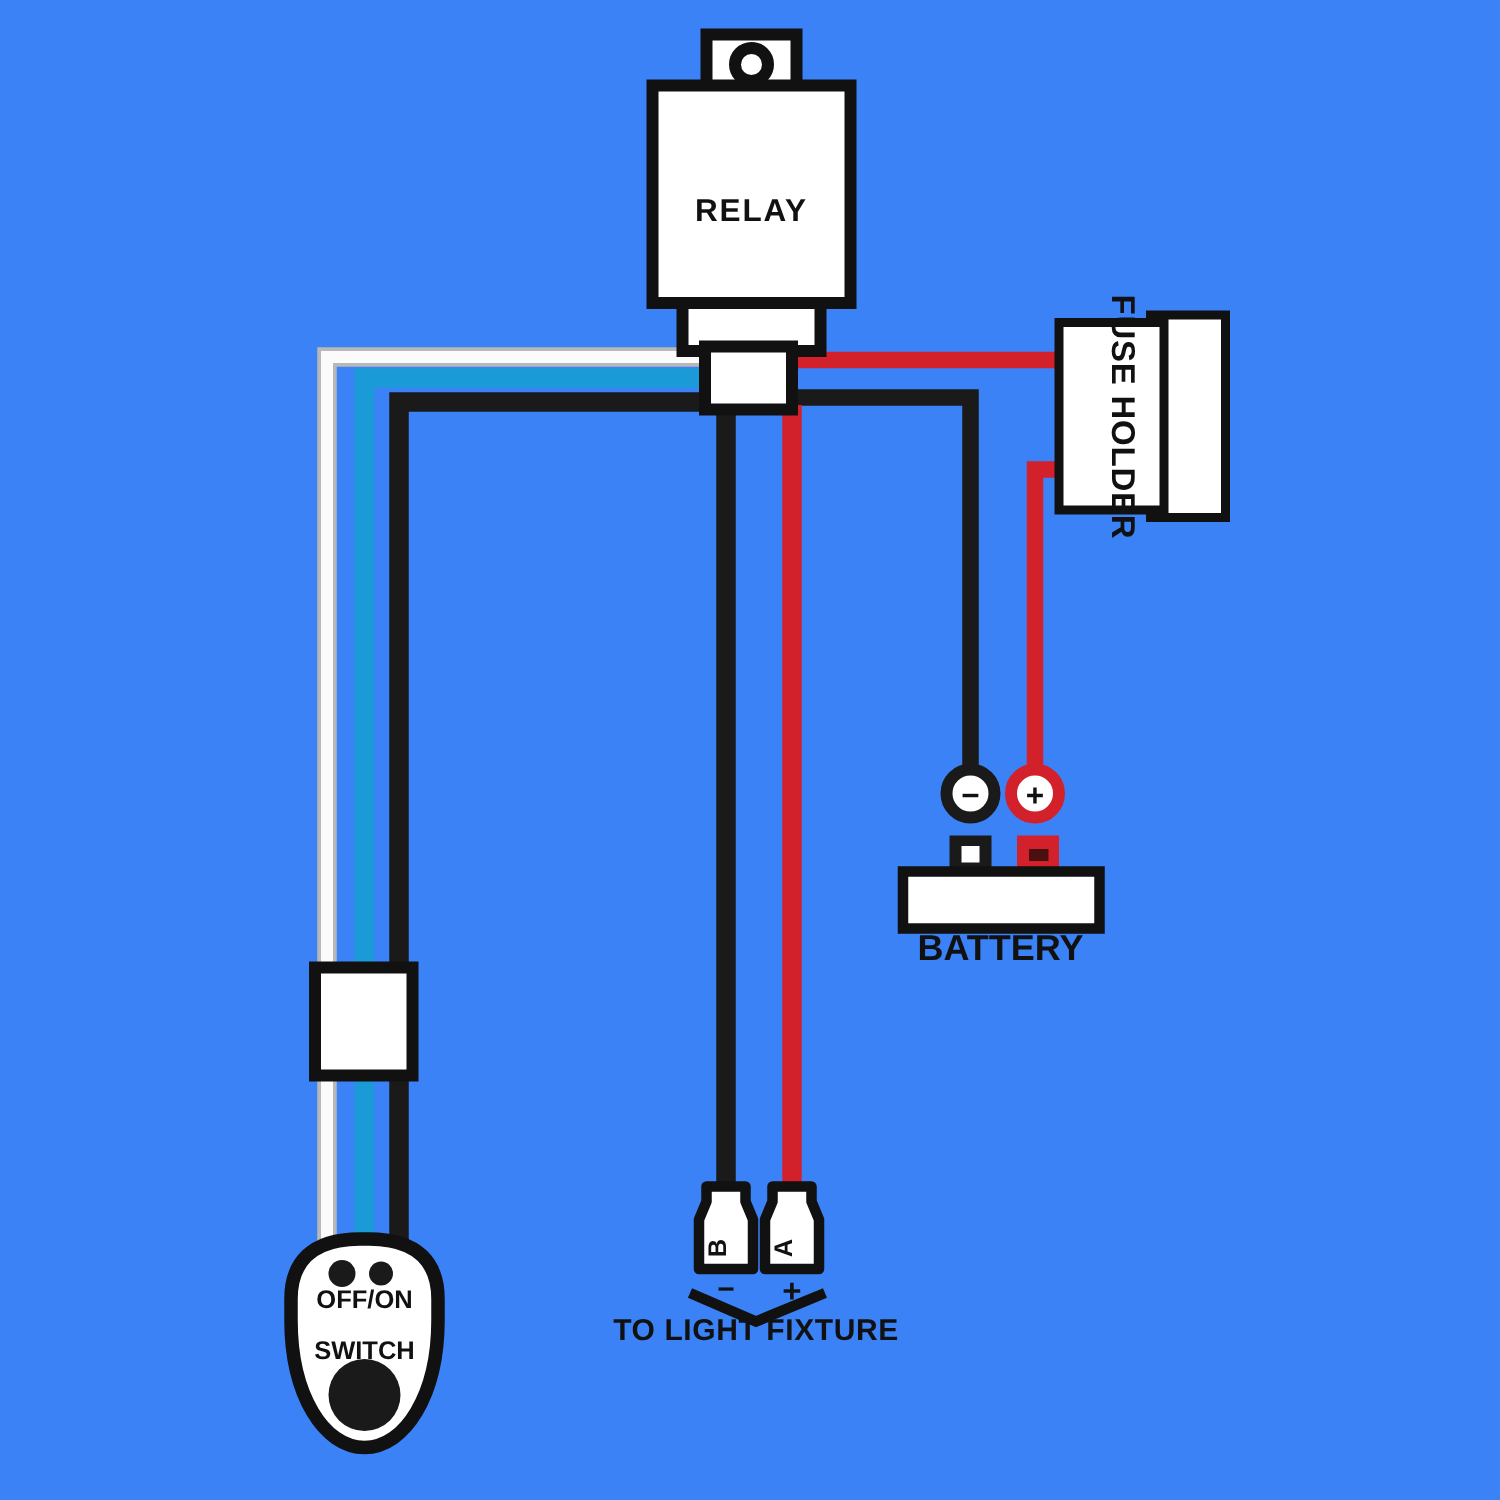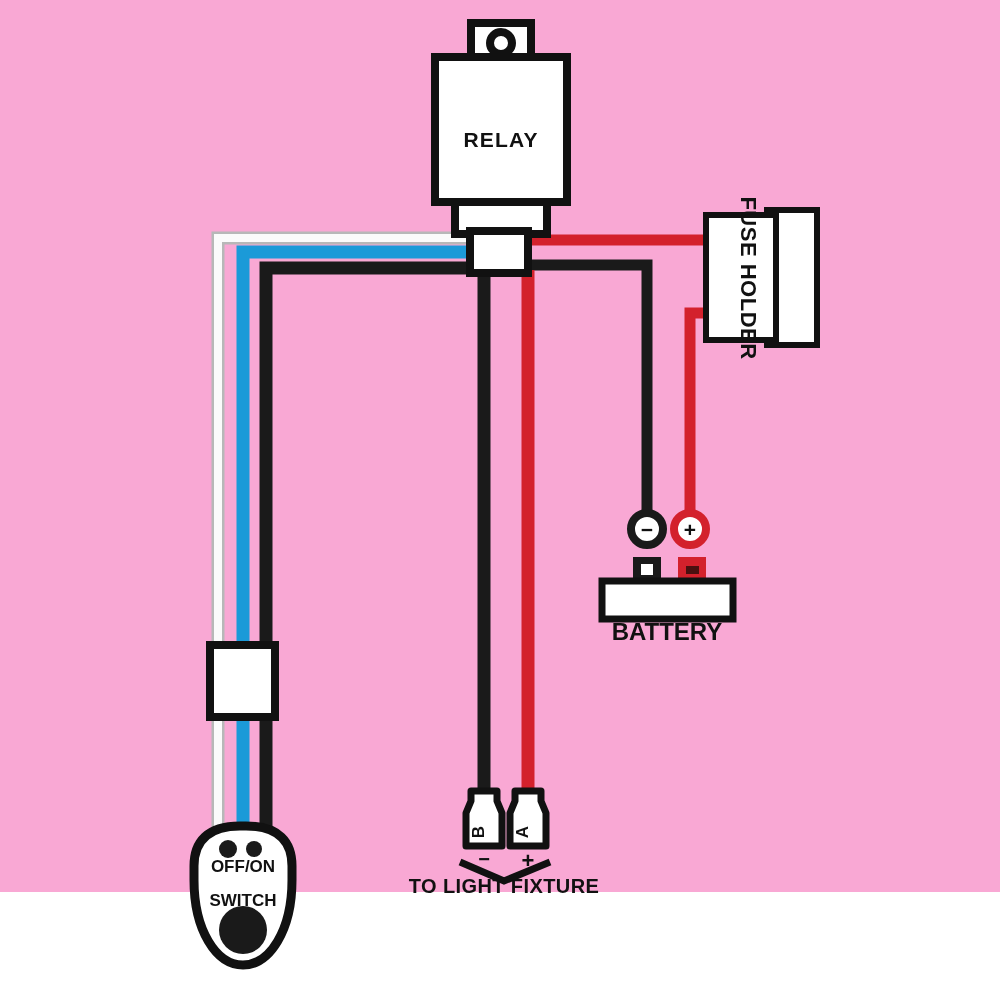--- a/index.html
+++ b/index.html
@@ -9,22 +9,22 @@
   }
   body {
     width: 1000px;
     height: 1000px;
     font-family: "Liberation Sans", sans-serif;
     overflow: hidden;
   }
   #diagram-root {
     position: relative;
     width: 1000px;
-    height: 892px;
-    background: #f9a8d4;
+    height: 1000px;
+    background: #3b82f6;
   }
   svg#wiring-svg {
     position: absolute;
     left: 0;
     top: 0;
     width: 1000px;
     height: 1000px;
     display: block;
   }
   .lbl {

